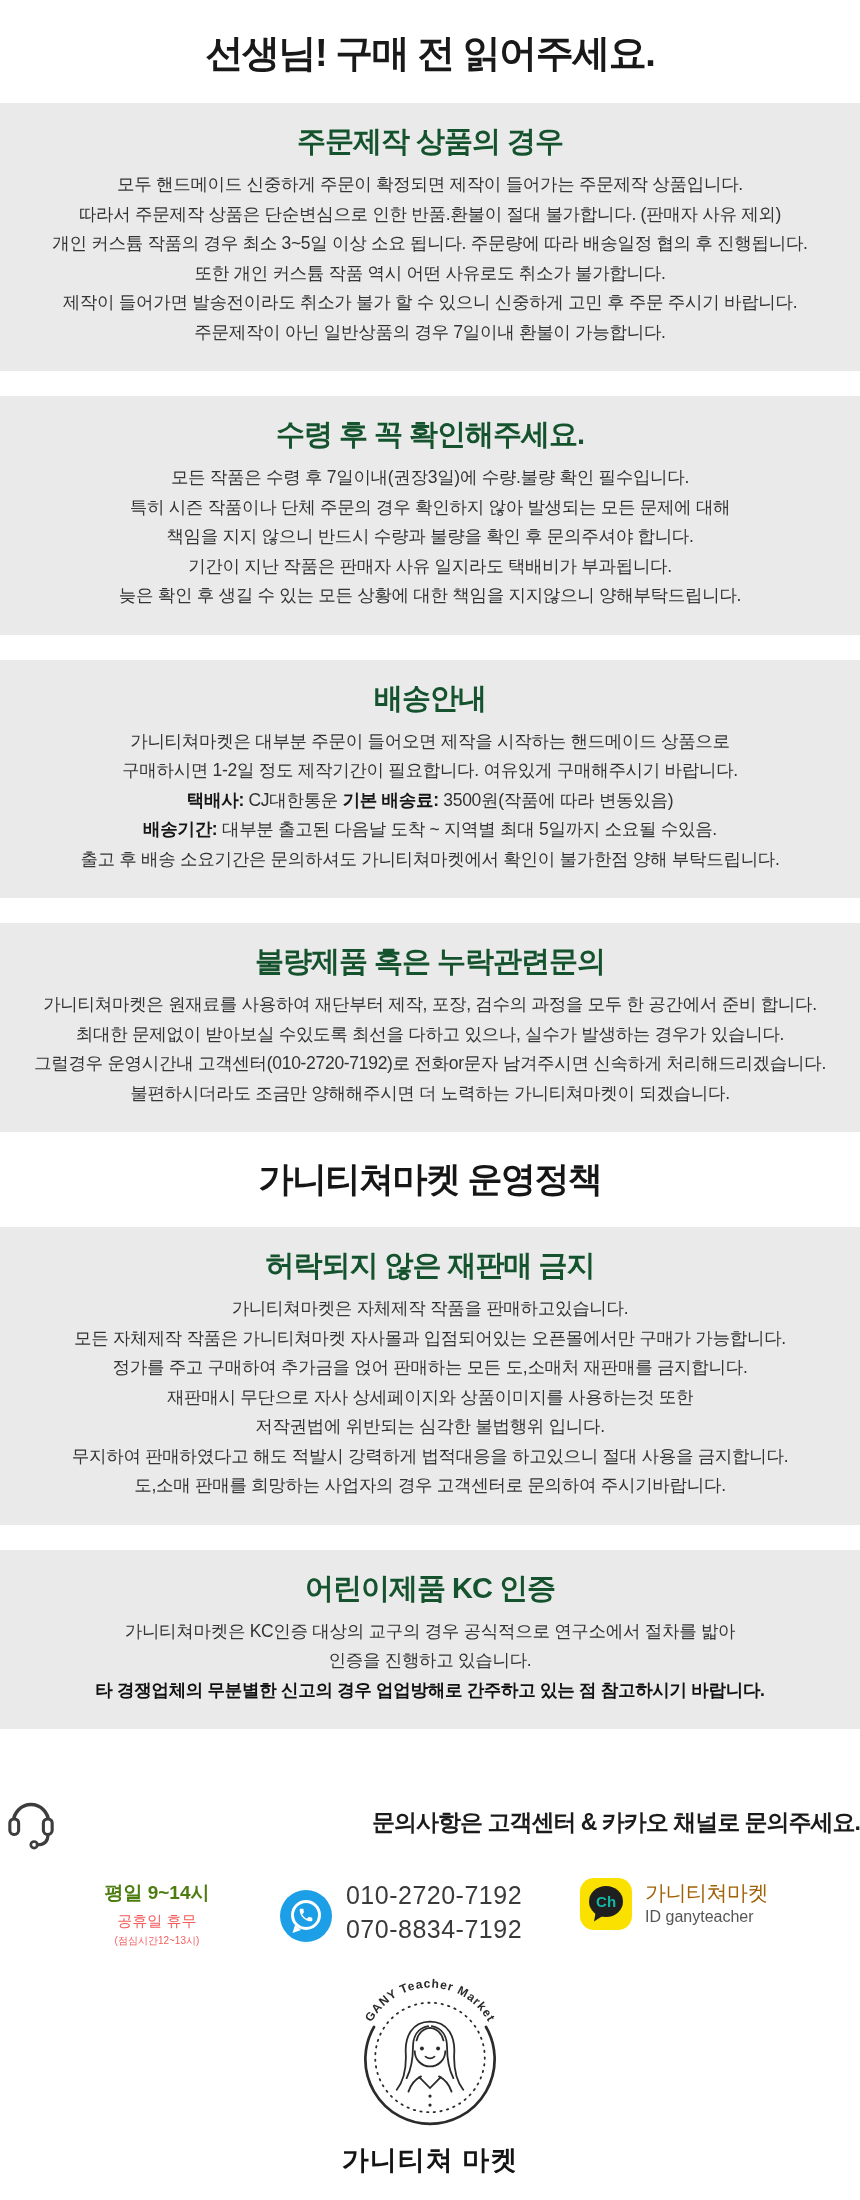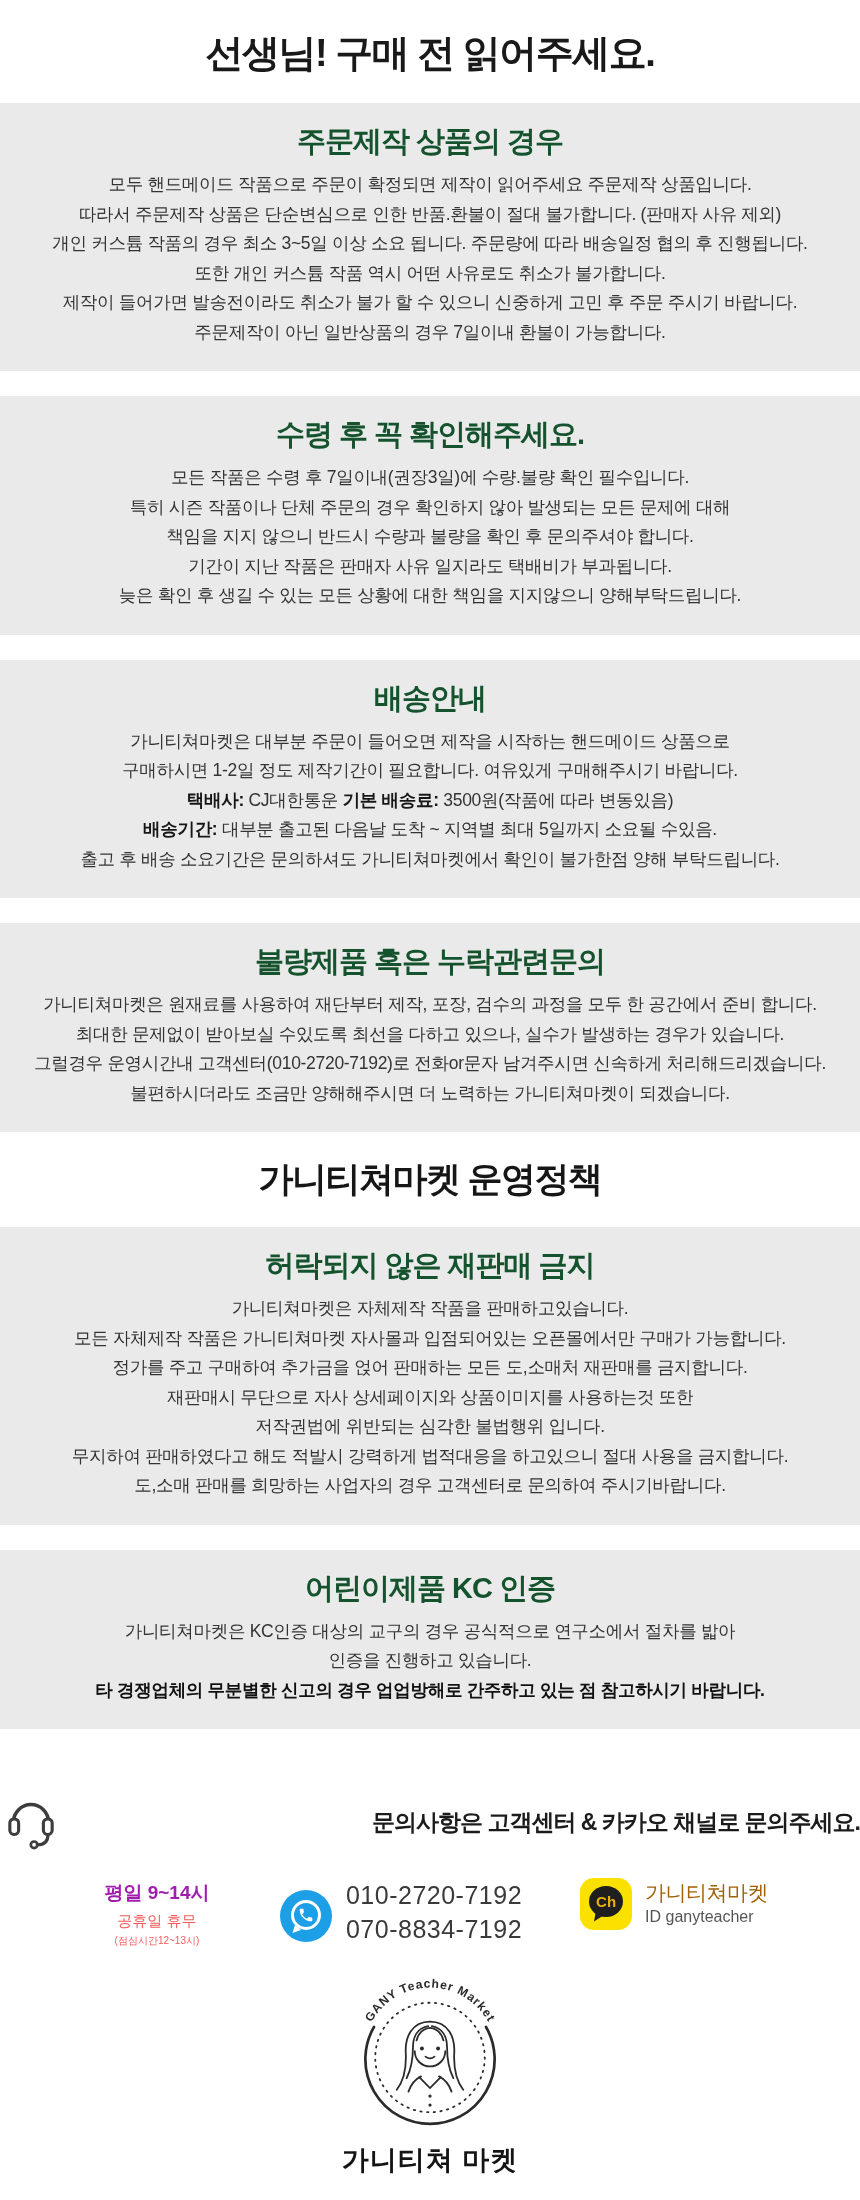--- a/index.html
+++ b/index.html
@@ -62,34 +62,34 @@
     display:flex;align-items:center;justify-content:space-between;gap:42px;
   }
   .contact-title{
     font-size:23px;font-weight:800;color:#1b1b1b;letter-spacing:-1px;margin:0;
   }
   .contact-row{
     display:flex;align-items:flex-start;justify-content:center;
     gap:58px;margin-top:22px;
   }
   .hours-col{text-align:center;min-width:130px;}
-  .hours-main{font-size:19px;font-weight:700;color:#a21caf;margin:2px 0 6px;}
+  .hours-main{font-size:19px;font-weight:700;color:#4d7c0f;margin:2px 0 6px;}
   .hours-holiday{font-size:15px;color:#f25c5c;margin:0 0 3px;}
   .hours-lunch{font-size:10px;color:#f25c5c;margin:0;}
   .phone-col{display:flex;align-items:flex-end;gap:14px;}
   .phone-numbers{text-align:left;}
   .phone-num{font-size:25px;color:#3a3a3a;line-height:34px;letter-spacing:0.5px;margin:0;}
   .kakao-col{display:flex;align-items:center;gap:13px;}
   .kakao-badge{
     width:52px;height:52px;border-radius:14px;background:#fae100;
     position:relative;flex:0 0 auto;
   }
   .kakao-bubble{
     position:absolute;left:9px;top:8px;width:34px;height:31px;border-radius:50%;
-    background:#1f1f1f;color:#eab308;font-weight:800;font-size:15px;
+    background:#1f1f1f;color:#14b8a6;font-weight:800;font-size:15px;
     display:flex;align-items:center;justify-content:center;
   }
   .kakao-bubble:after{
     content:"";position:absolute;left:6px;bottom:-6px;
     border:6px solid transparent;border-top-color:#1f1f1f;border-left-color:#1f1f1f;
     transform:rotate(12deg);
   }
   .kakao-text{text-align:left;}
   .kakao-name{font-size:21px;color:#a16207;letter-spacing:-0.5px;margin:0;line-height:26px;}
   .kakao-id{font-size:16px;color:#555555;margin:0;line-height:22px;}
@@ -101,21 +101,21 @@
 </style>
 </head>
 <body>
 
 <div class="page">
 
   <h1 class="main-title">선생님! 구매 전 읽어주세요.</h1>
 
   <section class="notice">
     <h2 class="sec-heading">주문제작 상품의 경우</h2>
-    <p class="line">모두 핸드메이드 작품으로 주문이 확정되면 제작이 읽어주세요 주문제작 상품입니다.</p>
+    <p class="line">모두 핸드메이드 신중하게 주문이 확정되면 제작이 들어가는 주문제작 상품입니다.</p>
     <p class="line">따라서 주문제작 상품은 단순변심으로 인한 반품.환불이 절대 불가합니다. (판매자 사유 제외)</p>
     <p class="line">개인 커스튬 작품의 경우 최소 3~5일 이상 소요 됩니다. 주문량에 따라 배송일정 협의 후 진행됩니다.</p>
     <p class="line">또한 개인 커스튬 작품 역시 어떤 사유로도 취소가 불가합니다.</p>
     <p class="line">제작이 들어가면 발송전이라도 취소가 불가 할 수 있으니 신중하게 고민 후 주문 주시기 바랍니다.</p>
     <p class="line">주문제작이 아닌 일반상품의 경우 7일이내 환불이 가능합니다.</p>
   </section>
 
   <section class="notice">
     <h2 class="sec-heading">수령 후 꼭 확인해주세요.</h2>
     <p class="line">모든 작품은 수령 후 7일이내(권장3일)에 수량.불량 확인 필수입니다.</p>

